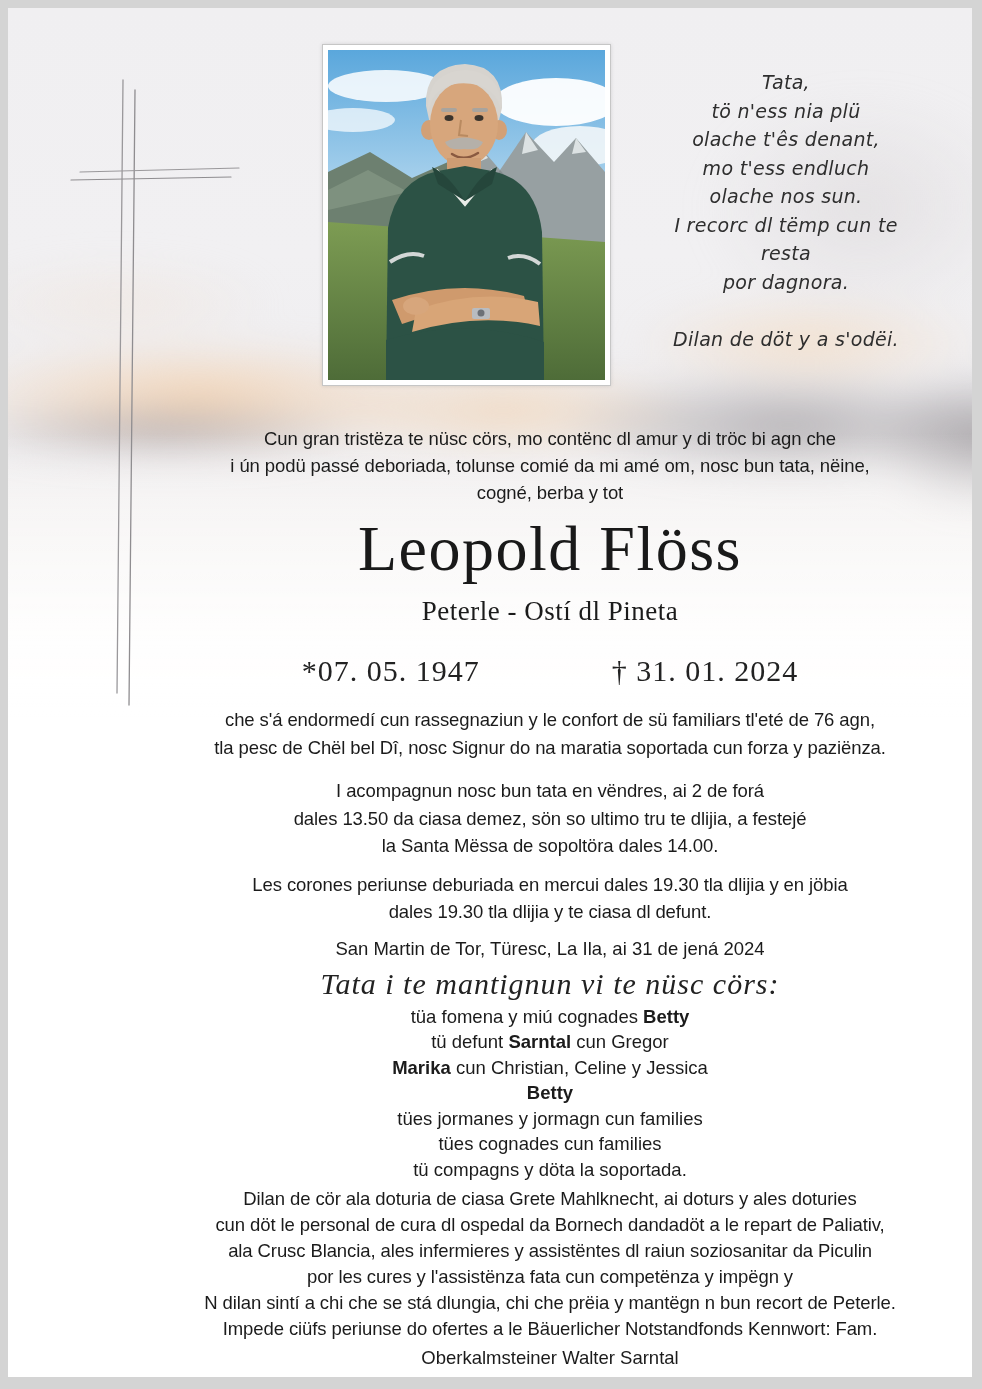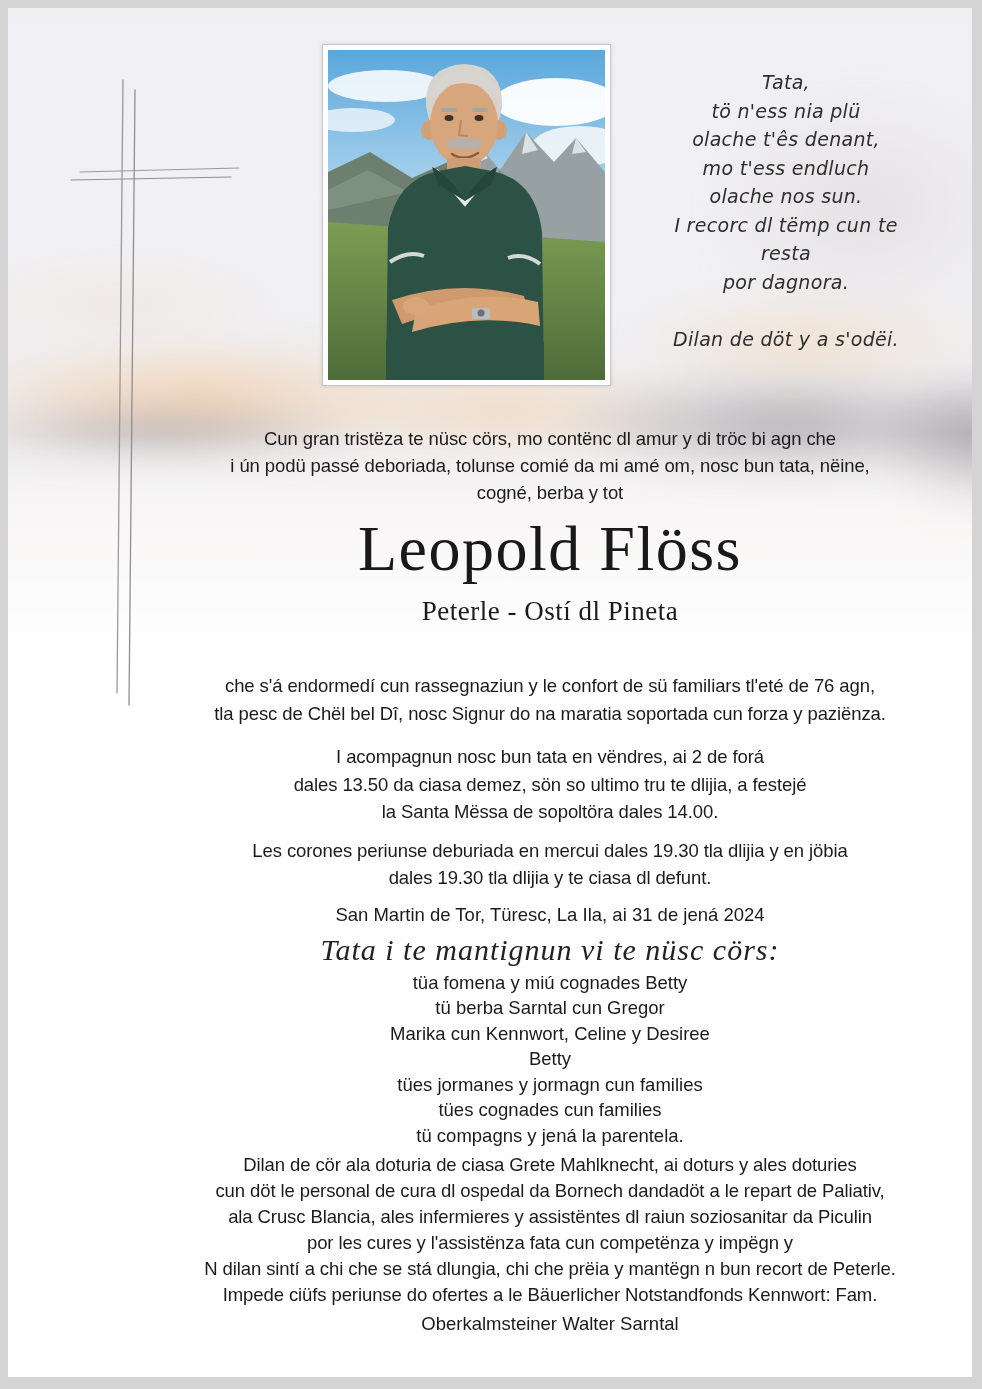--- a/index.html
+++ b/index.html
@@ -49,21 +49,21 @@
   .nickname { font-family:"Liberation Serif", serif; font-size:27px; line-height:30px; letter-spacing:.5px; margin-top:14px; }
   .dates { display:flex; justify-content:center; gap:132px; margin-top:28px;
     font-family:"Liberation Serif", serif; font-size:30px; line-height:34px; letter-spacing:1px; color:#222; }
   .ob  { margin-top:18px; }
   .fu  { margin-top:16px; }
   .ro  { margin-top:11px; }
   .place-date { margin-top:9px; font-size:18.5px; line-height:27px; }
   .family-heading { margin-top:2px; font-family:"Liberation Serif", serif; font-style:italic;
     font-size:30px; line-height:40px; letter-spacing:1px; color:#222; }
   .family-list { font-size:18.5px; line-height:25.5px; }
-  .family-list b { font-weight:normal; }
+  .family-list b { font-weight:bold; }
   .thanks { margin-top:4px; line-height:26px; }
   .signature { margin-top:2px; font-size:18.5px; line-height:27px; }
 </style>
 </head>
 <body>
 
 <div class="stage">
   <div class="card">
 
     <div class="bg-base"></div>
@@ -140,33 +140,35 @@
     <div class="poem">
       <div class="poem-lines">Tata,<br>tö n'ess nia plü<br>olache t'ês denant,<br>mo t'ess endluch<br>olache nos sun.<br>I recorc dl tëmp cun te<br>resta<br>por dagnora.</div>
       <div class="poem-closing">Dilan de döt y a s'odëi.</div>
     </div>
 
     <div class="content">
       <p class="intro">Cun gran tristëza te nüsc cörs, mo contënc dl amur y di tröc bi agn che<br>i ún podü passé deboriada, tolunse comié da mi amé om, nosc bun tata, nëine,<br>cogné, berba y tot</p>
       <h1 class="name">Leopold Flöss</h1>
       <div class="nickname">Peterle - Ostí dl Pineta</div>
       <div class="dates">
+        <span class="date">*07. 05. 1947</span>
+        <span class="date">† 31. 01. 2024</span>
       </div>
       <p class="para ob">che s'á endormedí cun rassegnaziun y le confort de sü familiars tl'eté de 76 agn,<br>tla pesc de Chël bel Dî, nosc Signur do na maratia soportada cun forza y paziënza.</p>
       <p class="para fu">I acompagnun nosc bun tata en vëndres, ai 2 de forá<br>dales 13.50 da ciasa demez, sön so ultimo tru te dlijia, a festejé<br>la Santa Mëssa de sopoltöra dales 14.00.</p>
       <p class="para ro">Les corones periunse deburiada en mercui dales 19.30 tla dlijia y en jöbia<br>dales 19.30 tla dlijia y te ciasa dl defunt.</p>
       <div class="place-date">San Martin de Tor, Türesc, La Ila, ai 31 de jená 2024</div>
       <div class="family-heading">Tata i te mantignun vi te nüsc cörs:</div>
       <div class="family-list">
           <div><span>tüa fomena y miú cognades </span><b>Betty</b></div>
-          <div><span>tü berba </span><b>Sarntal</b><span> cun Gregor</span></div>
-          <div><b>Marika</b><span> cun Kennwort, Celine y Desiree</span></div>
+          <div><span>tü defunt </span><b>Sarntal</b><span> cun Gregor</span></div>
+          <div><b>Marika</b><span> cun Christian, Celine y Jessica</span></div>
           <div><b>Betty</b></div>
           <div><span>tües jormanes y jormagn cun families</span></div>
           <div><span>tües cognades cun families</span></div>
-          <div><span>tü compagns y jená la parentela.</span></div>
+          <div><span>tü compagns y döta la soportada.</span></div>
         </div>
       <p class="para thanks">Dilan de cör ala doturia de ciasa Grete Mahlknecht, ai doturs y ales doturies<br>cun döt le personal de cura dl ospedal da Bornech dandadöt a le repart de Paliativ,<br>ala Crusc Blancia, ales infermieres y assistëntes dl raiun soziosanitar da Piculin<br>por les cures y l'assistënza fata cun competënza y impëgn y<br>N dilan sintí a chi che se stá dlungia, chi che prëia y mantëgn n bun recort de Peterle.<br>Impede ciüfs periunse do ofertes a le Bäuerlicher Notstandfonds Kennwort: Fam.</p>
       <div class="signature">Oberkalmsteiner Walter Sarntal</div>
     </div>
 
   </div>
 </div>
 
 </body></html>

